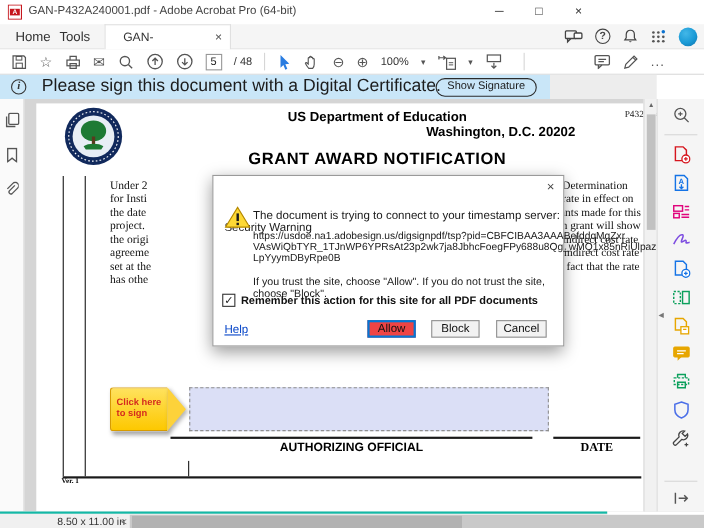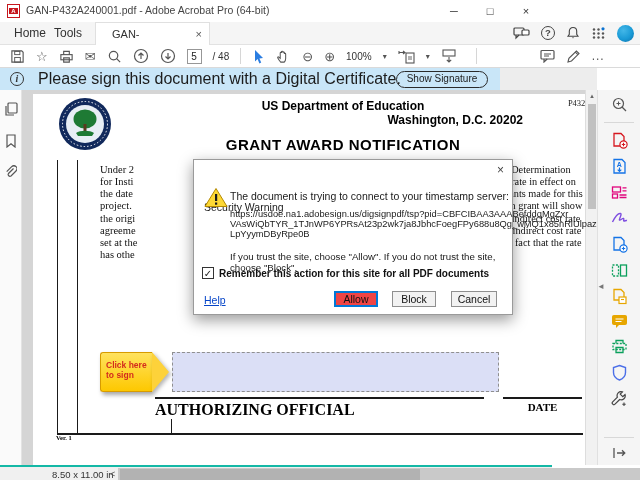--- a/index.html
+++ b/index.html
@@ -95,22 +95,22 @@
              border-radius:3px 0 0 3px; box-shadow:2px 3px 4px rgba(0,0,0,.35); z-index:3; }
   .callout::after { content:""; position:absolute; left:51px; top:-1px;
                     border-top:20px solid transparent; border-bottom:20px solid transparent;
                     border-left:17px solid #fdd23a; filter:drop-shadow(2px 2px 2px rgba(0,0,0,.3)); }
   .callout .t { margin:7px 0 0 5px; font-size:8.5px; font-weight:bold; color:#d42b1e; line-height:10px; }
 
   .sigfield { position:absolute; left:139px; top:258px; width:327px; height:40px; background:#dbdff6;
               border:1px dashed #8f8f8f; z-index:2; }
   .authline { position:absolute; left:122px; top:303px; width:329px; }
   .dateline { position:absolute; left:470px; top:303px; width:79px; }
-  .authlab { position:absolute; left:122px; top:307px; width:329px; text-align:left; font-size:16px;
-             font-weight:bold; font-family:Liberation Serif, serif; color:#000; }
+  .authlab { position:absolute; left:122px; top:307px; width:329px; text-align:center; font-size:11px;
+             font-weight:bold; font-family:Liberation Sans, sans-serif; color:#000; }
   .datelab { position:absolute; left:470px; top:307px; width:79px; text-align:center; font-size:11px;
              font-weight:bold; font-family:"Liberation Serif", serif; color:#000; }
   .ver { position:absolute; left:23px; top:340px; font-size:6.5px; font-weight:bold;
          font-family:"Liberation Serif", serif; color:#000; }
 
   
   .dialog { position:absolute; left:160px; top:65px; width:320px; height:156px; background:#fff;
             border:1px solid #9a9a9a; box-shadow:0 5px 14px rgba(0,0,0,.4); z-index:5; }
   .dialog .dtitle { position:absolute; left:10px; top:4px; font-size:10.5px; color:#1a1a1a;margin-top:37px; }
   .dialog .dclose { position:absolute; right:8px; top:3px; font-size:12px; color:#444; }

